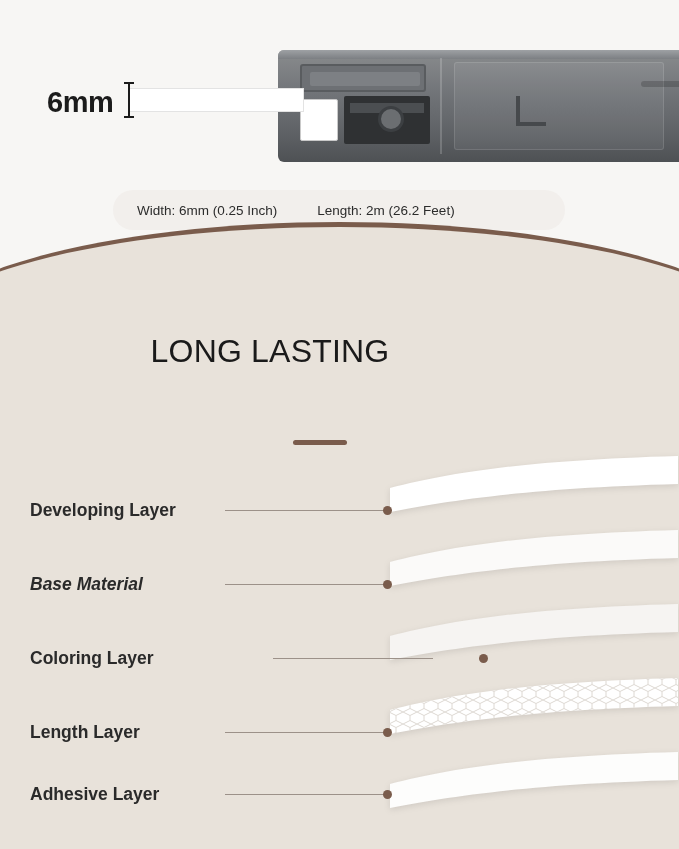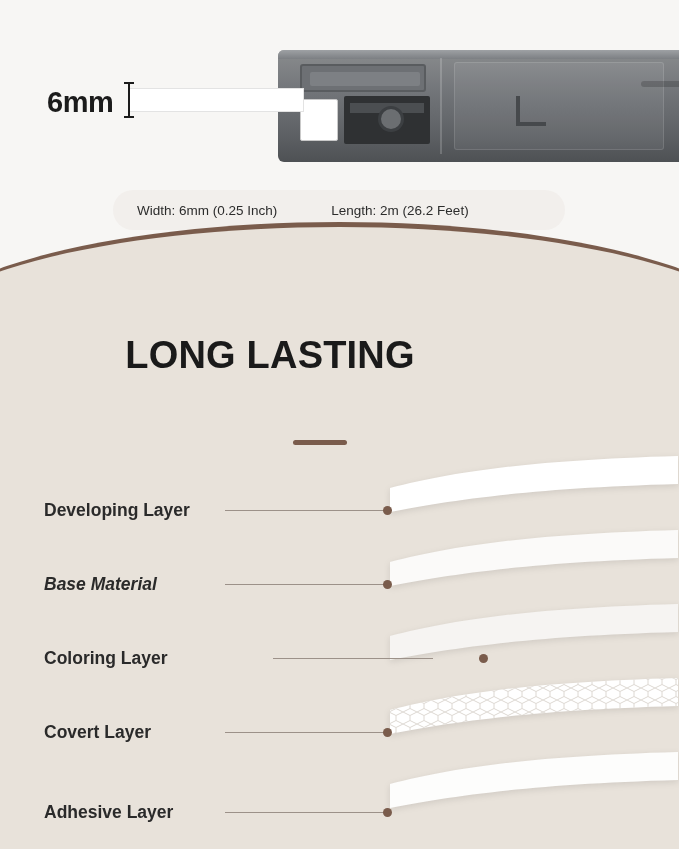--- a/index.html
+++ b/index.html
@@ -117,21 +117,21 @@
 
   
   .spec-pill {
     position: absolute;
     left: 113px; top: 190px;
     width: 452px; height: 40px;
     background: #f2efec;
     border-radius: 20px;
     display: flex; align-items: center;
     padding: 0 24px;
-    gap: 54px;
+    gap: 40px;
   }
   .spec-pill span {
     font-size: 13.5px; color: #2c2c2c; font-weight: 400;
   }
 
   
   .lower-wrap {
     position: absolute;
     left: 0; top: 222px;
     width: 679px; height: 627px;
@@ -142,39 +142,39 @@
     left: -90px; top: 0;
     width: 859px; height: 900px;
     background: #e8e2da;
     border-radius: 50% 50% 0 0 / 120px 120px 0 0;
     border-top: 5px solid #7a5c4c;
   }
 
   .headline {
     position: absolute; left: 0; top: 108px; width: 540px;
     text-align: center;
-    font-size: 38px; font-weight: 700; color: #1a1a1a;
+    font-size: 32px; font-weight: 400; color: #1a1a1a;
     line-height: 1.32;
     letter-spacing: 0.2px;
   }
   .rule {
     position: absolute; left: 293px; top: 218px;
     width: 54px; height: 5px; background: #7a5c4c; border-radius: 3px;
   }
 
   
   .layers {
     position: absolute; left: 0; top: 240px; width: 679px; height: 330px;
   }
   .layer-row {
     position: absolute; left: 0; width: 679px; height: 36px;
     display: flex; align-items: center;
   }
   .layer-label {
-    width: 225px; padding-left: 44px;
+    width: 225px; padding-left: 30px;
     font-size: 17.5px; font-weight: 700; color: #2a2a2a;
     white-space: nowrap;
   }
   .leader {
     flex: 0 0 160px; height: 1px; background: #9c9189; margin-top: 1px;
   }
   .dot {
     width: 9px; height: 9px; border-radius: 50%; background: #7a5c4c;
     margin-left: -2px;
   }
@@ -264,25 +264,25 @@
         <div class="layer-label">Base Material</div>
         <div class="leader"></div>
         <div class="dot"></div>
       </div>
       <div class="layer-row" style="top:178px;gap:48px;">
         <div class="layer-label">Coloring Layer</div>
         <div class="leader"></div>
         <div class="dot"></div>
       </div>
       <div class="layer-row" style="top:252px;">
-        <div class="layer-label">Covert Layer</div>
-        <div class="leader"></div>
-        <div class="dot"></div>
-      </div>
-      <div class="layer-row" style="top:332px;align-items:center;">
+        <div class="layer-label">Length Layer</div>
+        <div class="leader"></div>
+        <div class="dot"></div>
+      </div>
+      <div class="layer-row" style="top:314px;align-items:center;">
         <div class="layer-label">Adhesive Layer</div>
         <div class="leader"></div>
         <div class="dot"></div>
       </div>
     </div>
 
     <div class="footer-space"></div>
   </div>
 </div>
 

